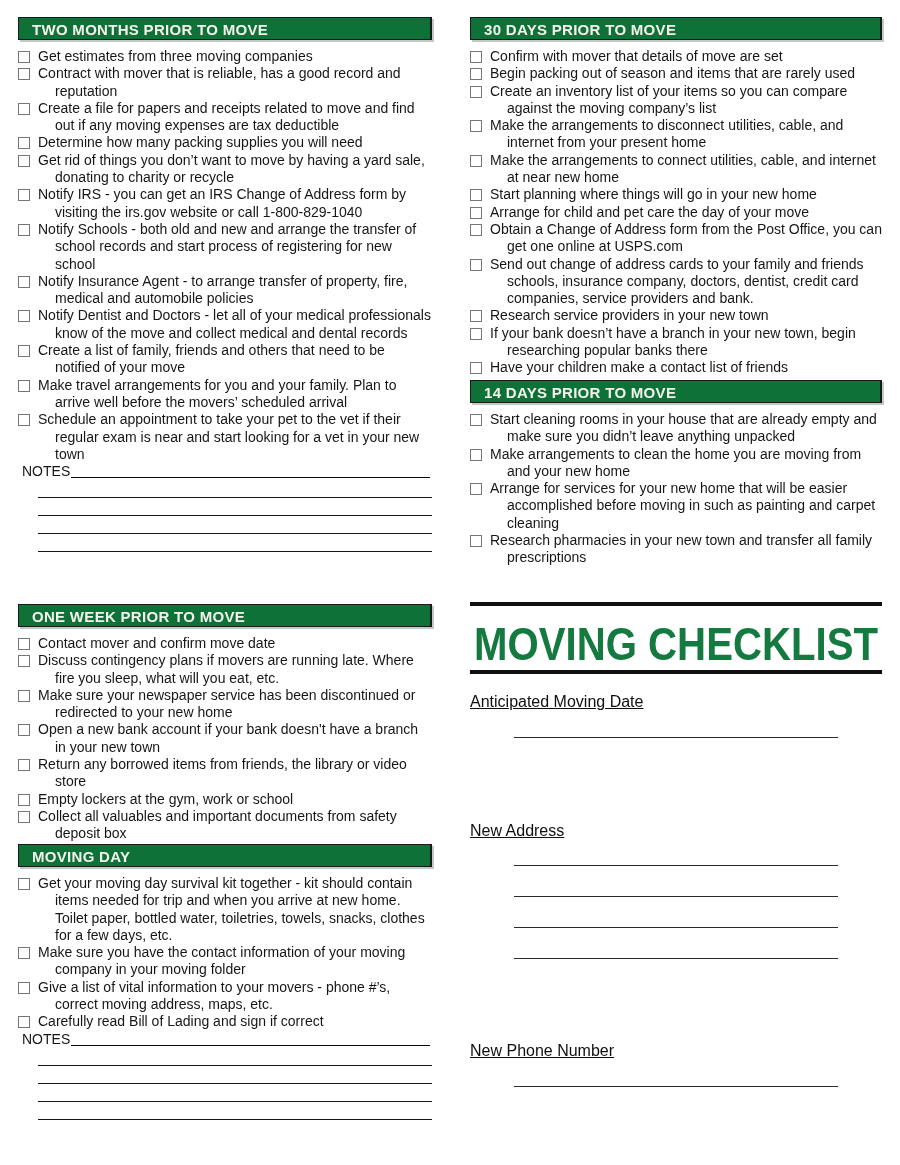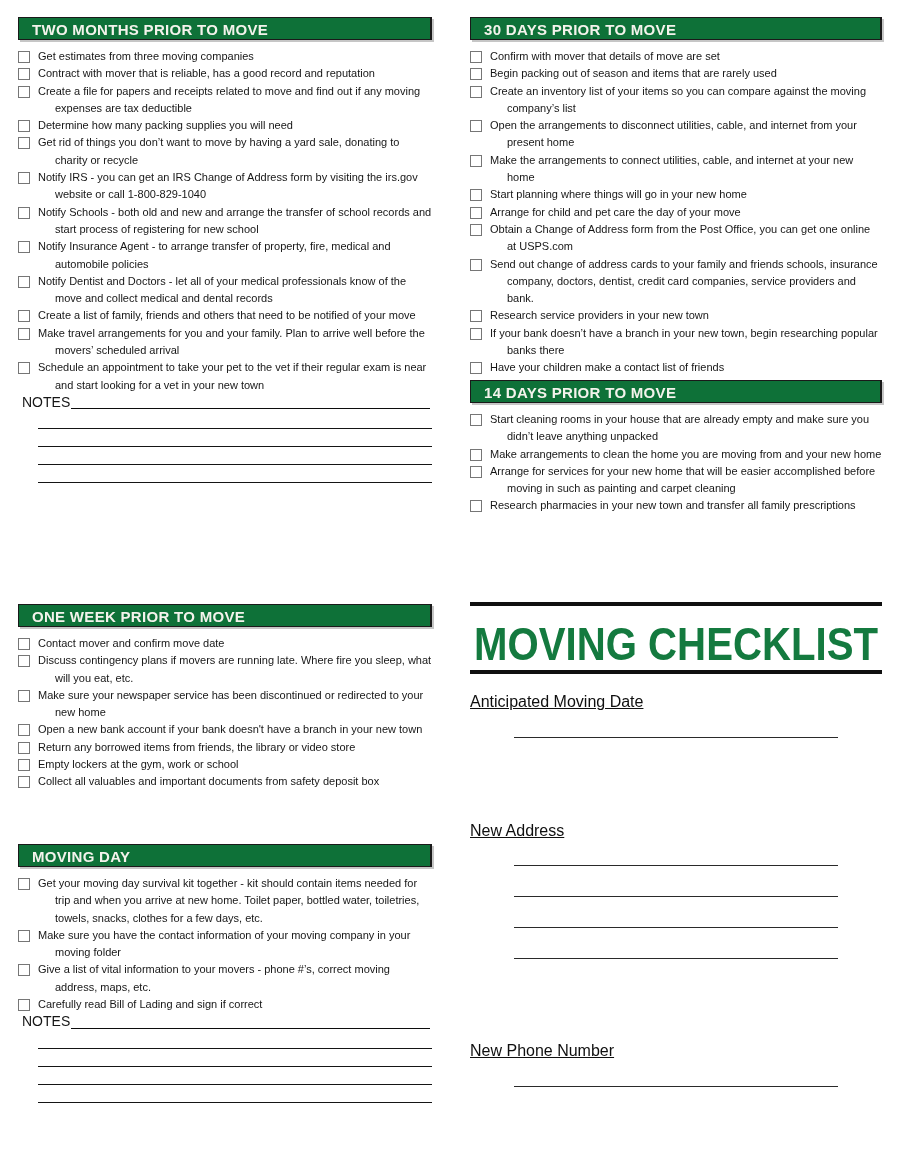--- a/index.html
+++ b/index.html
@@ -15,21 +15,21 @@
   .sec-bar {
     box-sizing:border-box; height:23px; width:100%;
     background:#0e7138; color:#f4f3ec;
     font-size:15px; font-weight:bold; letter-spacing:.3px;
     padding:3px 0 0 13px;
     border:1px solid #1a1a1a; border-right-width:2px;
     box-shadow:2px 2px 0 #c6c6c6;
   }
 
   .items { margin:8px 0 0 0; padding:0; list-style:none;
-           font-size:11px; line-height:17.3px; }
+           font-size:14px; line-height:17.3px; }
   .item  { position:relative; padding-left:37px; text-indent:-17px; }
   .cb {
     position:absolute; left:0; top:3px; width:10px; height:10px;
     border:1.2px solid #767676; background:#ffffff;
   }
 
   .notes-row { display:flex; margin-left:4px; font-size:14px; line-height:17.3px; }
   .notes-rule { flex:1; border-bottom:1.5px solid #0c0c0c; margin:0 2px 2px 1px; }
   .note-line { box-sizing:border-box; height:18px; margin-left:20px;
                border-bottom:1.6px solid #151515; }
@@ -199,25 +199,25 @@
 
           <li class="item">
             <span class="cb"></span><span>Begin packing out of season and items that are rarely used</span>
           </li>
 
           <li class="item">
             <span class="cb"></span><span>Create an inventory list of your items so you can compare against the moving company’s list</span>
           </li>
 
           <li class="item">
-            <span class="cb"></span><span>Open the arrangements to disconnect utilities, cable, and internet from your present home</span>
-          </li>
-
-          <li class="item">
-            <span class="cb"></span><span>Make the arrangements to connect utilities, cable, and internet at your new home</span>
+            <span class="cb"></span><span>Make the arrangements to disconnect utilities, cable, and internet from your present home</span>
+          </li>
+
+          <li class="item">
+            <span class="cb"></span><span>Make the arrangements to connect utilities, cable, and internet at near new home</span>
           </li>
 
           <li class="item">
             <span class="cb"></span><span>Start planning where things will go in your new home</span>
           </li>
 
           <li class="item">
             <span class="cb"></span><span>Arrange for child and pet care the day of your move</span>
           </li>
 

